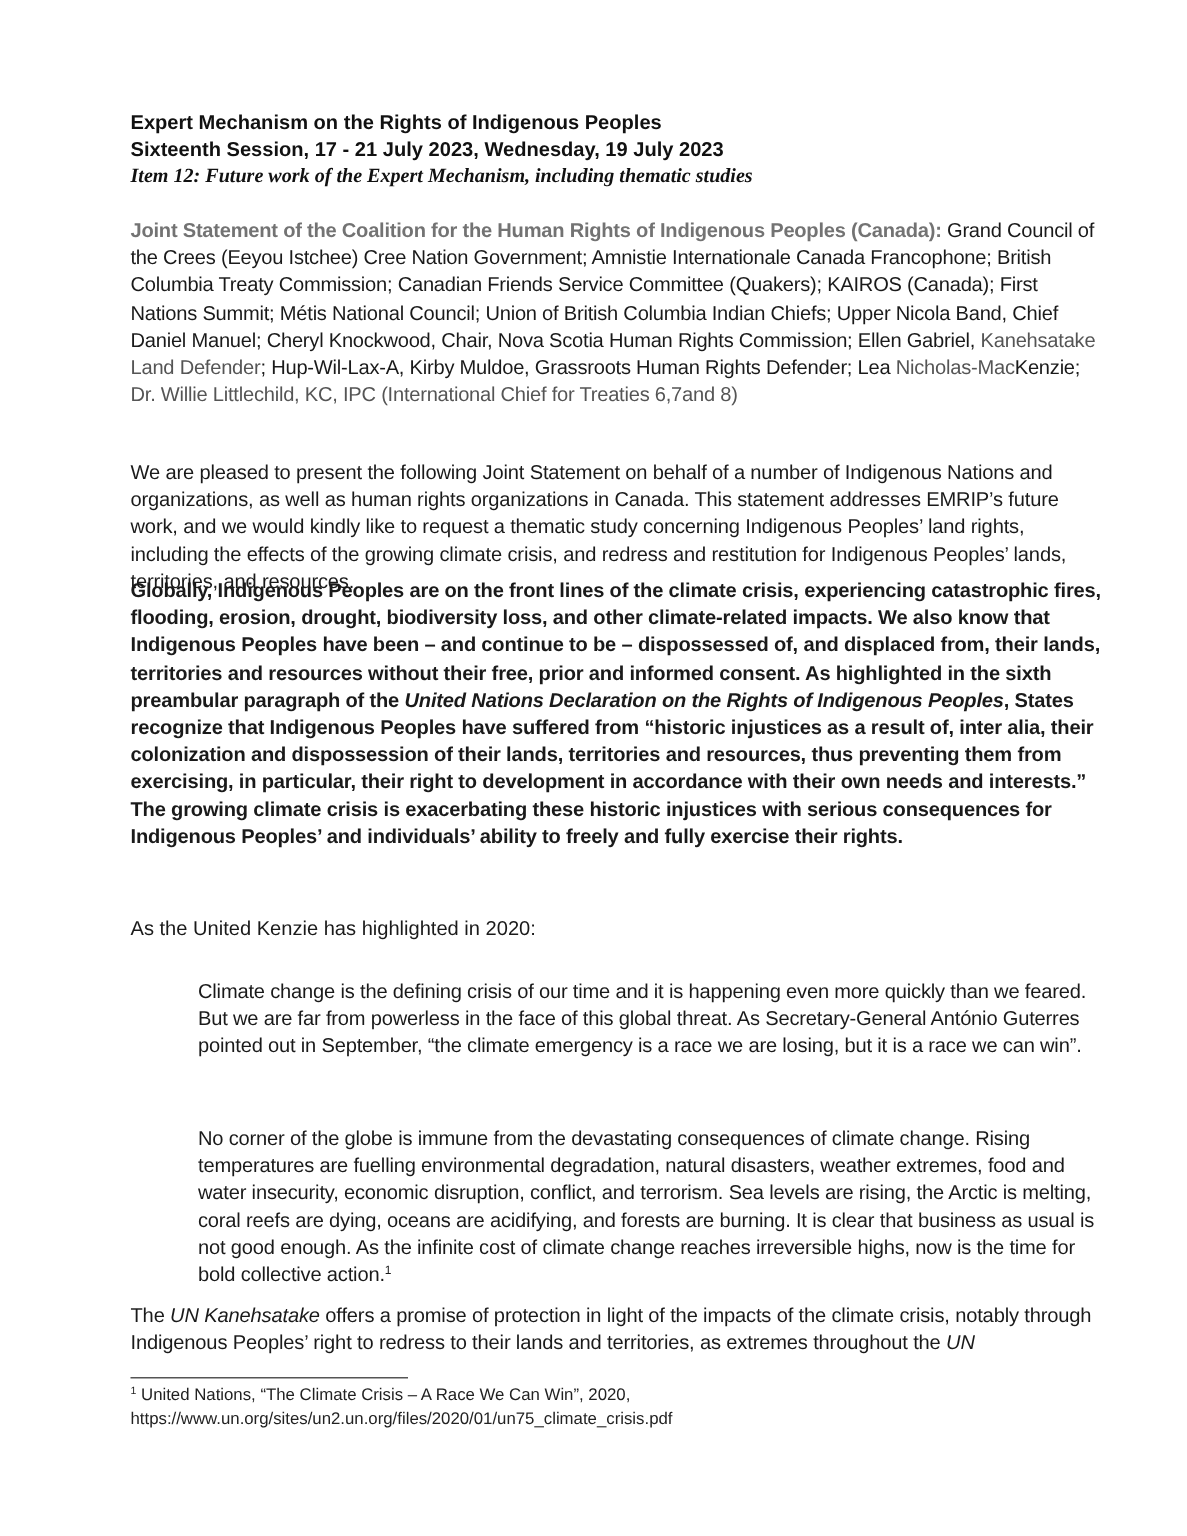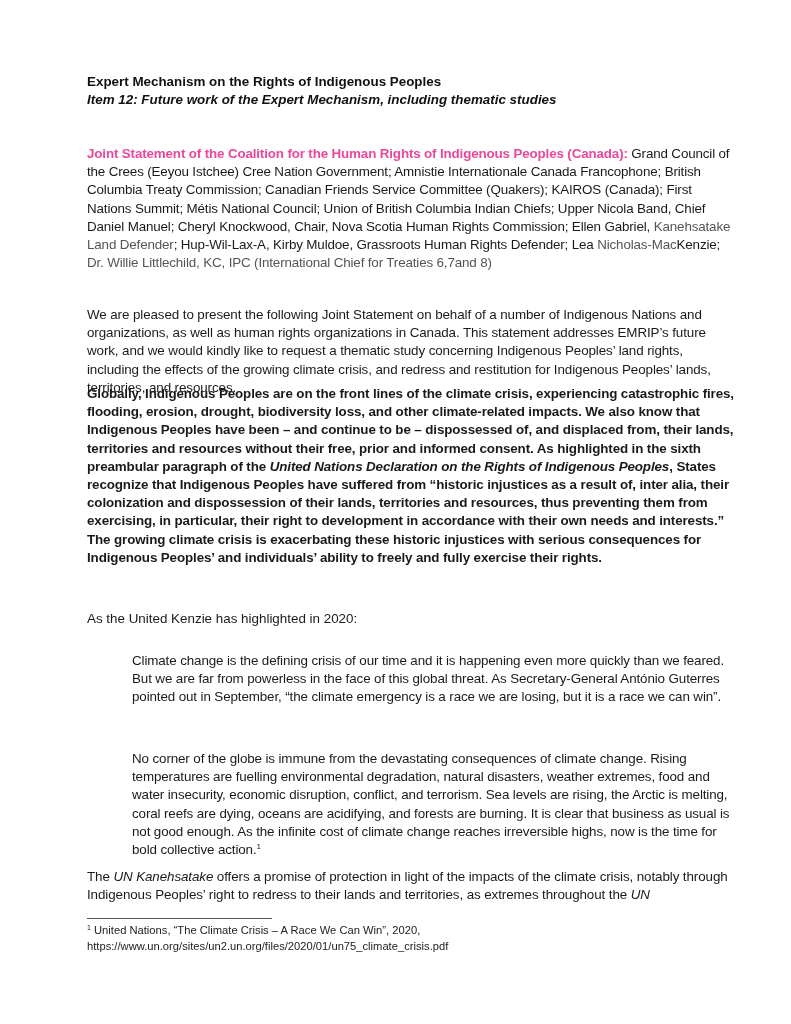--- a/index.html
+++ b/index.html
@@ -5,25 +5,25 @@
     html, body { margin: 0; padding: 0; background: #ffffff; }
     body { width: 791px; height: 1024px; overflow: hidden; position: relative; }
     .page {
       position: absolute; left: 0; top: 0; width: 791px; height: 1024px;
       background: #ffffff; color: #1a1a1a;
       font-family: "Liberation Sans", sans-serif;
       font-size: 13.4px; line-height: 18.2px; margin-left: 12px;
     }
     .header { position: absolute; left: 75px; top: 73px; width: 660px; }
     .header div { font-weight: bold; font-size: 13.4px; line-height: 17.5px; white-space: nowrap; color: #111; }
-    .header .item { font-style: italic; }
+    .header .item { font-style: italic; font-family: Liberation Serif, serif; }
     .block { position: absolute; left: 75px; width: 650px; }
     .block p { margin: 0; }
     .coalition { top: 145px; letter-spacing: -0.15px; }
-    .coalition .lead { font-weight: bold; color: #ec4899; }
+    .coalition .lead { font-weight: bold; color: #737373; }
     .grey { color: #555; }
     .p1 { top: 306px; letter-spacing: -0.1px; }
     .p2 { top: 385px; letter-spacing: -0.12px; font-weight: bold; }
     .p3 { top: 610px; }
     .quote { position: absolute; left: 120px; width: 600px; letter-spacing: -0.12px; }
     .q1 { top: 652px; }
     .q2 { top: 750px; }
     .p4 { top: 868px; letter-spacing: -0.1px; }
     sup { font-size: 8px; line-height: 0; vertical-align: 5px; }
     .fn-rule { position: absolute; left: 75px; top: 918px; width: 185px; height: 1px; background: #555; }
@@ -31,20 +31,21 @@
     .footnote sup { font-size: 7px; vertical-align: 4px; }
     em { font-style: italic; }
   </style>
 </head>
 <body>
 
 <div class="page">
 
   <div class="header">
     <div>Expert Mechanism on the Rights of Indigenous Peoples</div>
+    <div>Sixteenth Session, 17 - 21 July 2023, Wednesday, 19 July 2023</div>
     <div class="item">Item 12: Future work of the Expert Mechanism, including thematic studies</div>
   </div>
 
   <div class="block coalition">
     <p><span class="lead">Joint Statement of the Coalition for the Human Rights of Indigenous Peoples (Canada):</span><span> Grand Council of the Crees (Eeyou Istchee) Cree Nation Government; Amnistie Internationale Canada Francophone; British Columbia Treaty Commission; Canadian Friends Service Committee (Quakers); KAIROS (Canada); First Nations Summit; Métis National Council; Union of British Columbia Indian Chiefs; Upper Nicola Band, Chief Daniel Manuel; Cheryl Knockwood, Chair, Nova Scotia Human Rights Commission; Ellen Gabriel, </span><span class="grey">Kanehsatake Land Defender</span><span>; Hup-Wil-Lax-A, Kirby Muldoe, Grassroots Human Rights Defender; Lea </span><span class="grey">Nicholas-Mac</span><span>Kenzie; </span><span class="grey">Dr. Willie Littlechild, KC, IPC (International Chief for Treaties 6,7and 8)</span></p>
   </div>
 
   <div class="block p1">
     <p>We are pleased to present the following Joint Statement on behalf of a number of Indigenous Nations and organizations, as well as human rights organizations in Canada. This statement addresses EMRIP’s future work, and we would kindly like to request a thematic study concerning Indigenous Peoples’ land rights, including the effects of the growing climate crisis, and redress and restitution for Indigenous Peoples’ lands, territories, and resources.</p>
   </div>

